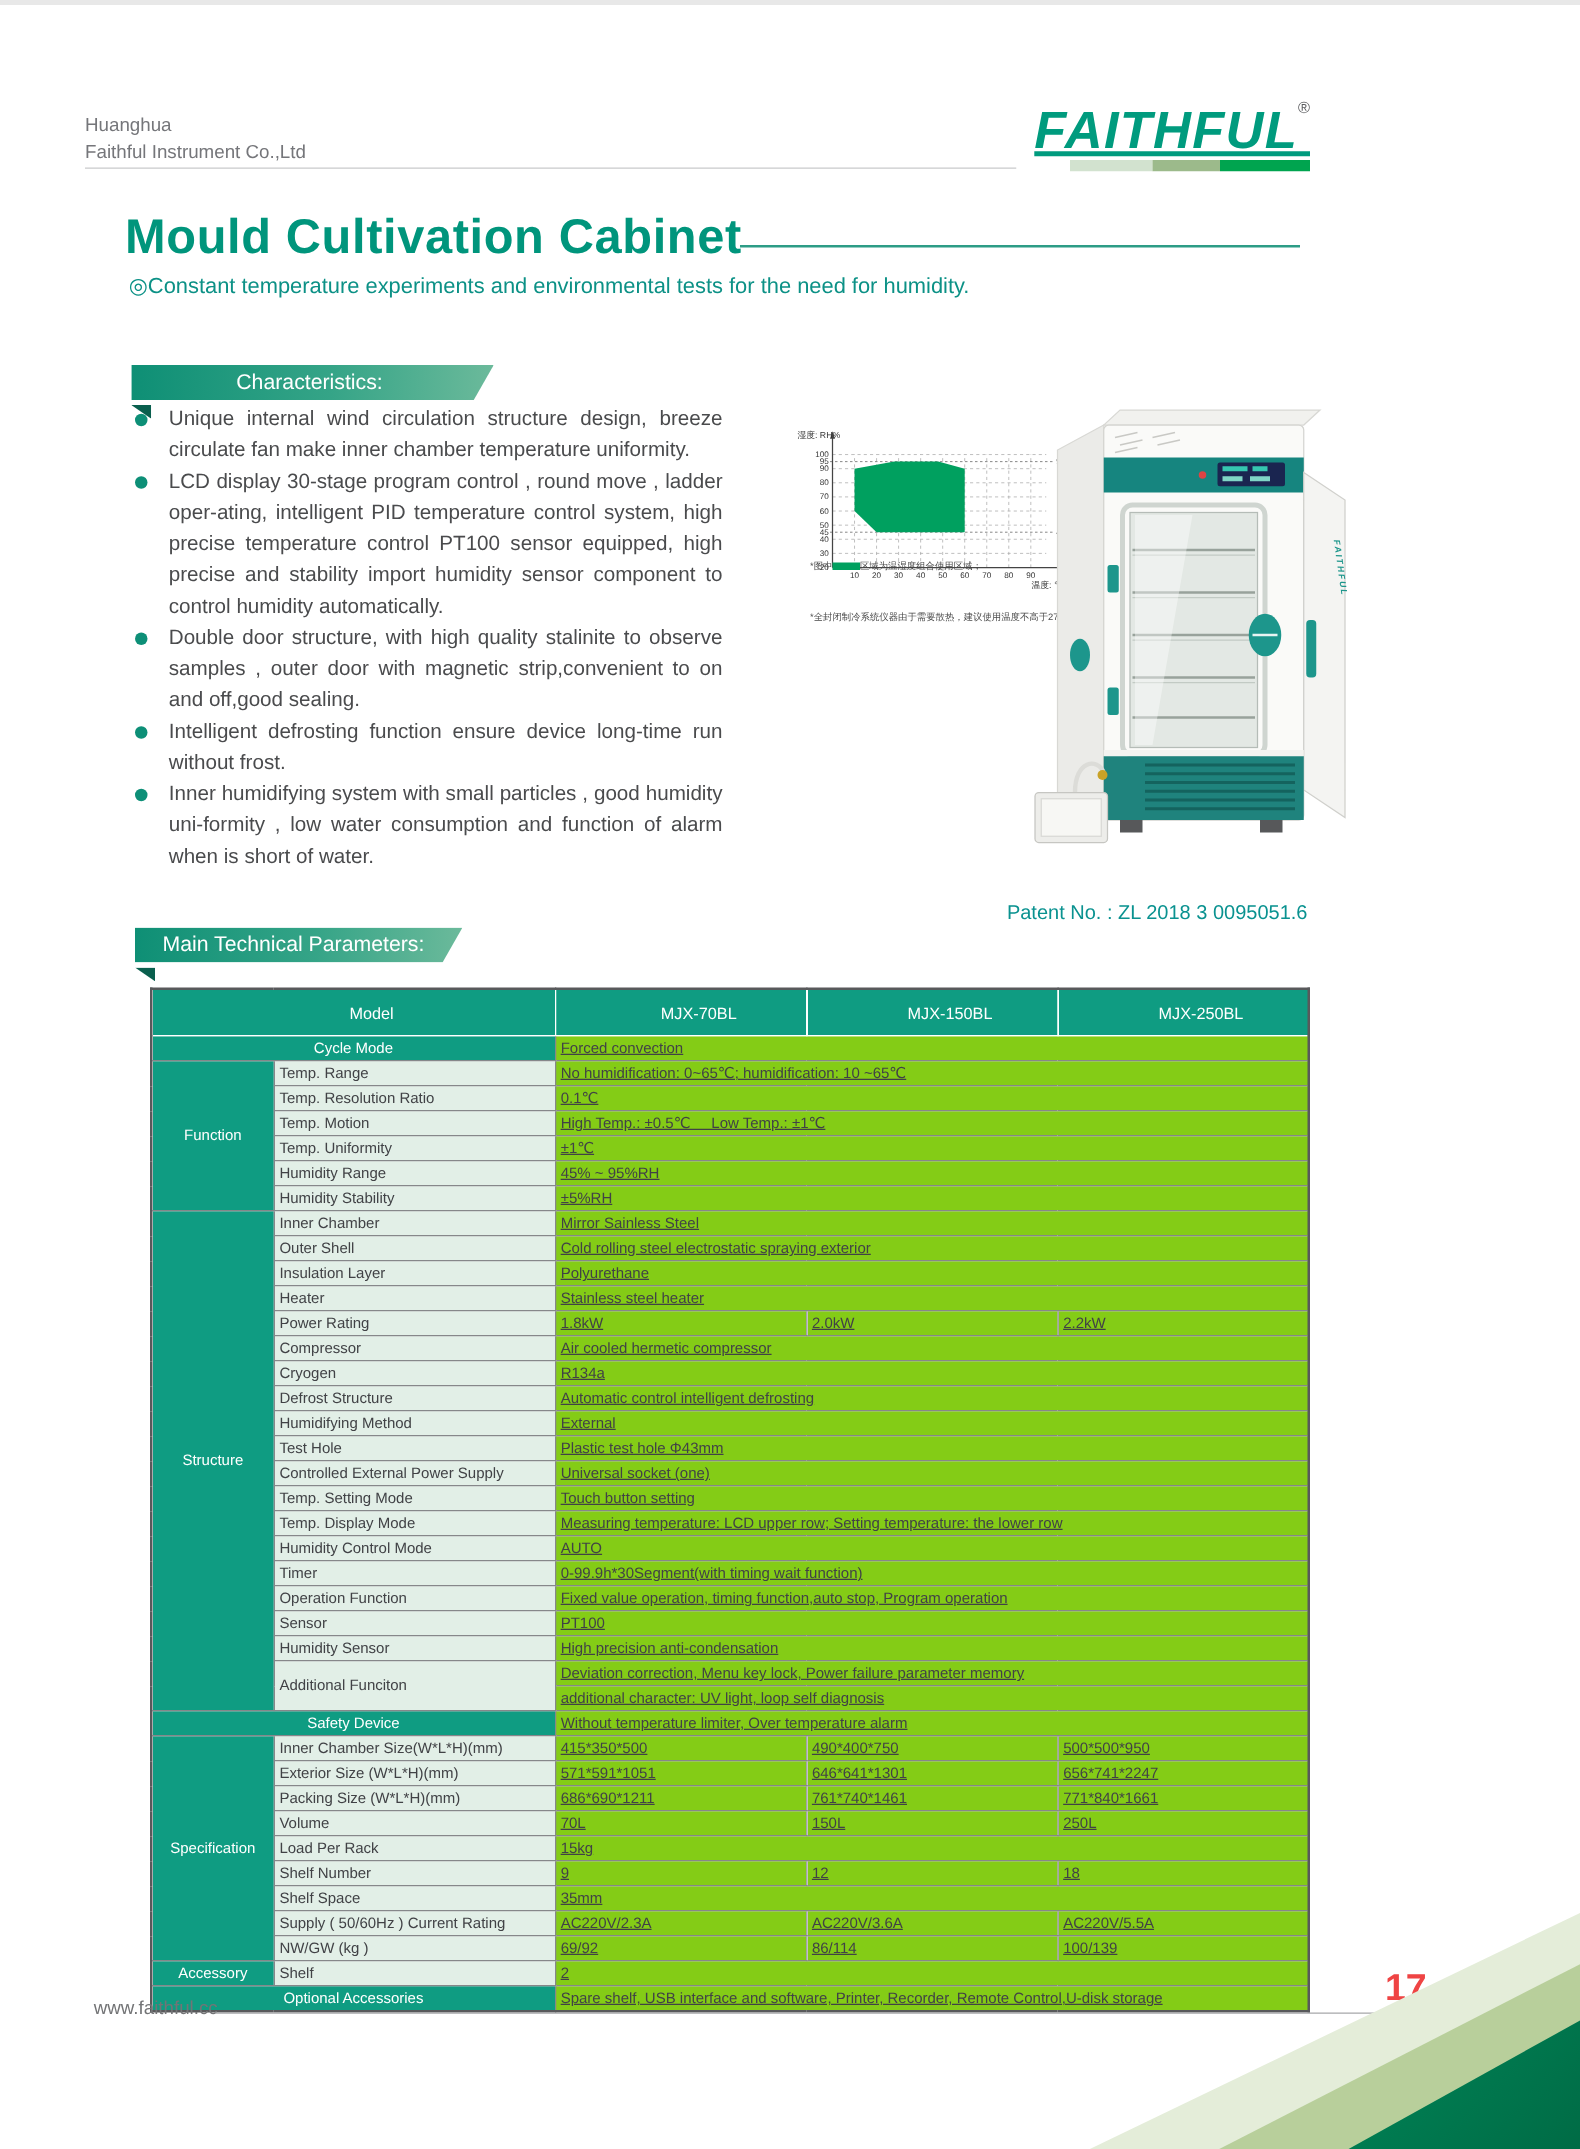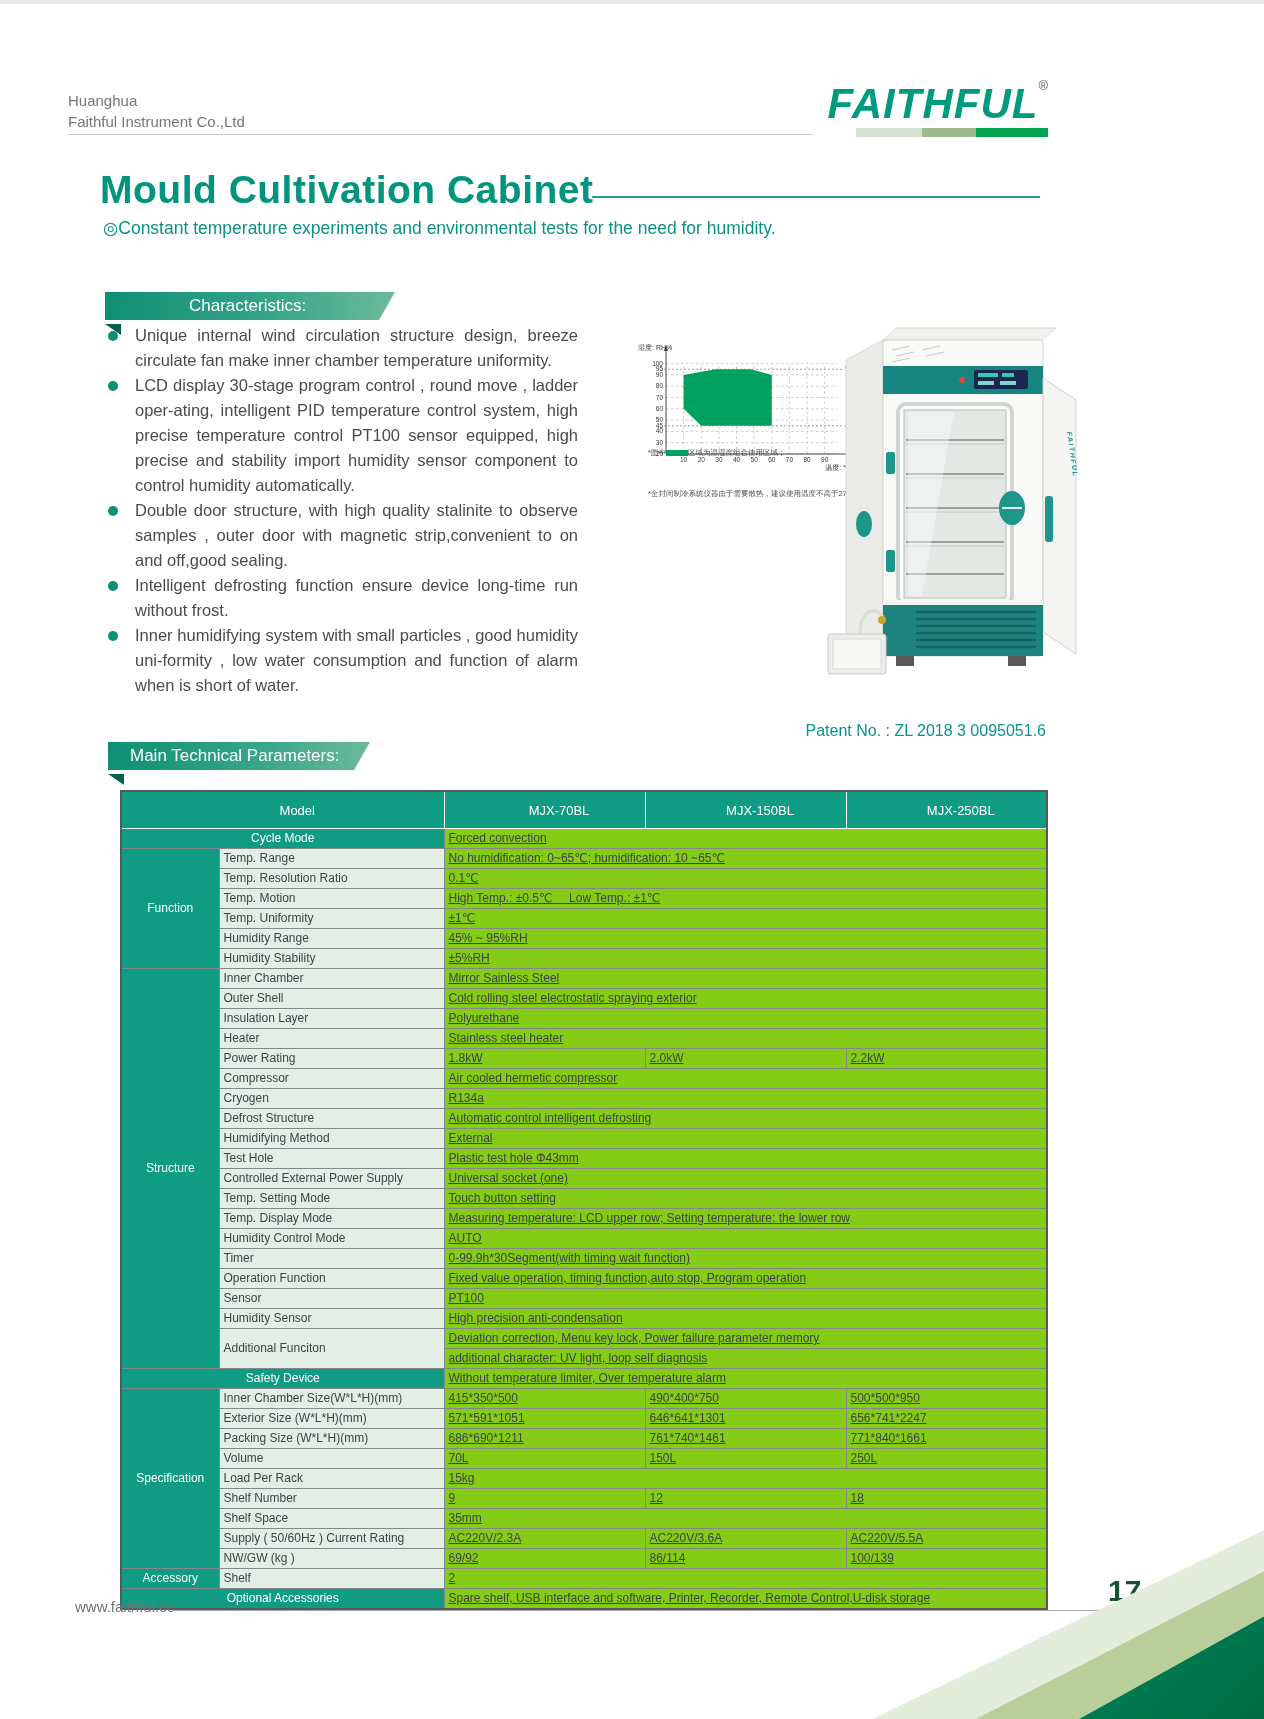--- a/index.html
+++ b/index.html
@@ -3,21 +3,21 @@
 <meta charset="utf-8">
 <style>
   html,body{margin:0;padding:0;background:#e8e8e8;}
   .page{position:relative;width:1264px;height:1719px;margin:4px auto;background:#ffffff;
         font-family:"Liberation Sans","DejaVu Sans",sans-serif;overflow:hidden;}
   .abs{position:absolute;}
 
   
   .company{left:68px;top:86px;font-size:15px;color:#75767a;line-height:1.4;}
   .logo{left:820px;top:74px;width:228px;text-align:right;color:#009b7e;
-        font-size:42px;font-weight:bold;font-style:italic;letter-spacing:1px;}
+        font-size:42px;font-weight:bold;font-style:italic;letter-spacing:1px;text-decoration:underline;}
   .logo sup{font-size:13px;color:#5a5b5e;font-style:normal;font-weight:normal;vertical-align:28px;letter-spacing:0;}
   .logo-bar{left:856px;top:124px;width:192px;height:9px;display:flex;}
   .logo-bar .s1{width:66px;background:#d2e2cf;}
   .logo-bar .s2{width:54px;background:#9cba8b;}
   .logo-bar .s3{width:72px;background:#00a44f;}
   .header-rule{left:68px;top:130px;width:745px;height:1px;background:#c9cacb;}
 
   
   .title{left:100px;top:164px;font-size:39px;font-weight:800;color:#00957c;letter-spacing:.5px;}
   .title-rule{left:592px;top:192px;width:448px;height:2px;background:#2d9c86;}
@@ -51,21 +51,21 @@
   .teal{background:#0f9c82;color:#fff !important;border-color:#fff #86878a;}
   .spec-table th.teal{border-color:#fff;padding-left:33px;}
   .cell-label{background:#e2efe7;text-align:left;padding-left:8px;}
   .cell-val{background:#84cc16;text-align:left;text-decoration:underline;}
   .cell-band{text-align:center;}
   .cell-group{text-align:center;font-size:12.5px;}
 
   
   .footer-url{left:75px;top:1594px;font-size:15px;color:#737476;}
   .footer-line{left:172px;top:1606px;width:930px;height:1px;background:#a7a8aa;}
-  .page-num{left:1108px;top:1570px;font-size:30px;font-weight:800;color:#14532d;}
+  .page-num{left:1108px;top:1570px;font-size:30px;font-weight:800;color:#ef4444;}
   .page-num-bar{left:1106px;top:1604px;width:48px;height:5px;background:#0e9c7c;}
   .corner{right:0;bottom:0;width:400px;height:205px;}
   .corner div{position:absolute;inset:0;}
   .tri1{background:#e4edd9;clip-path:polygon(0 100%,100% 6%,100% 100%);}
   .tri2{background:#b8cf9b;clip-path:polygon(26% 100%,100% 26%,100% 100%);}
   .tri3{background:linear-gradient(135deg,#00a06b,#006b45);clip-path:polygon(52% 100%,100% 48%,100% 100%);}
 </style>
 </head>
 <body>
 

